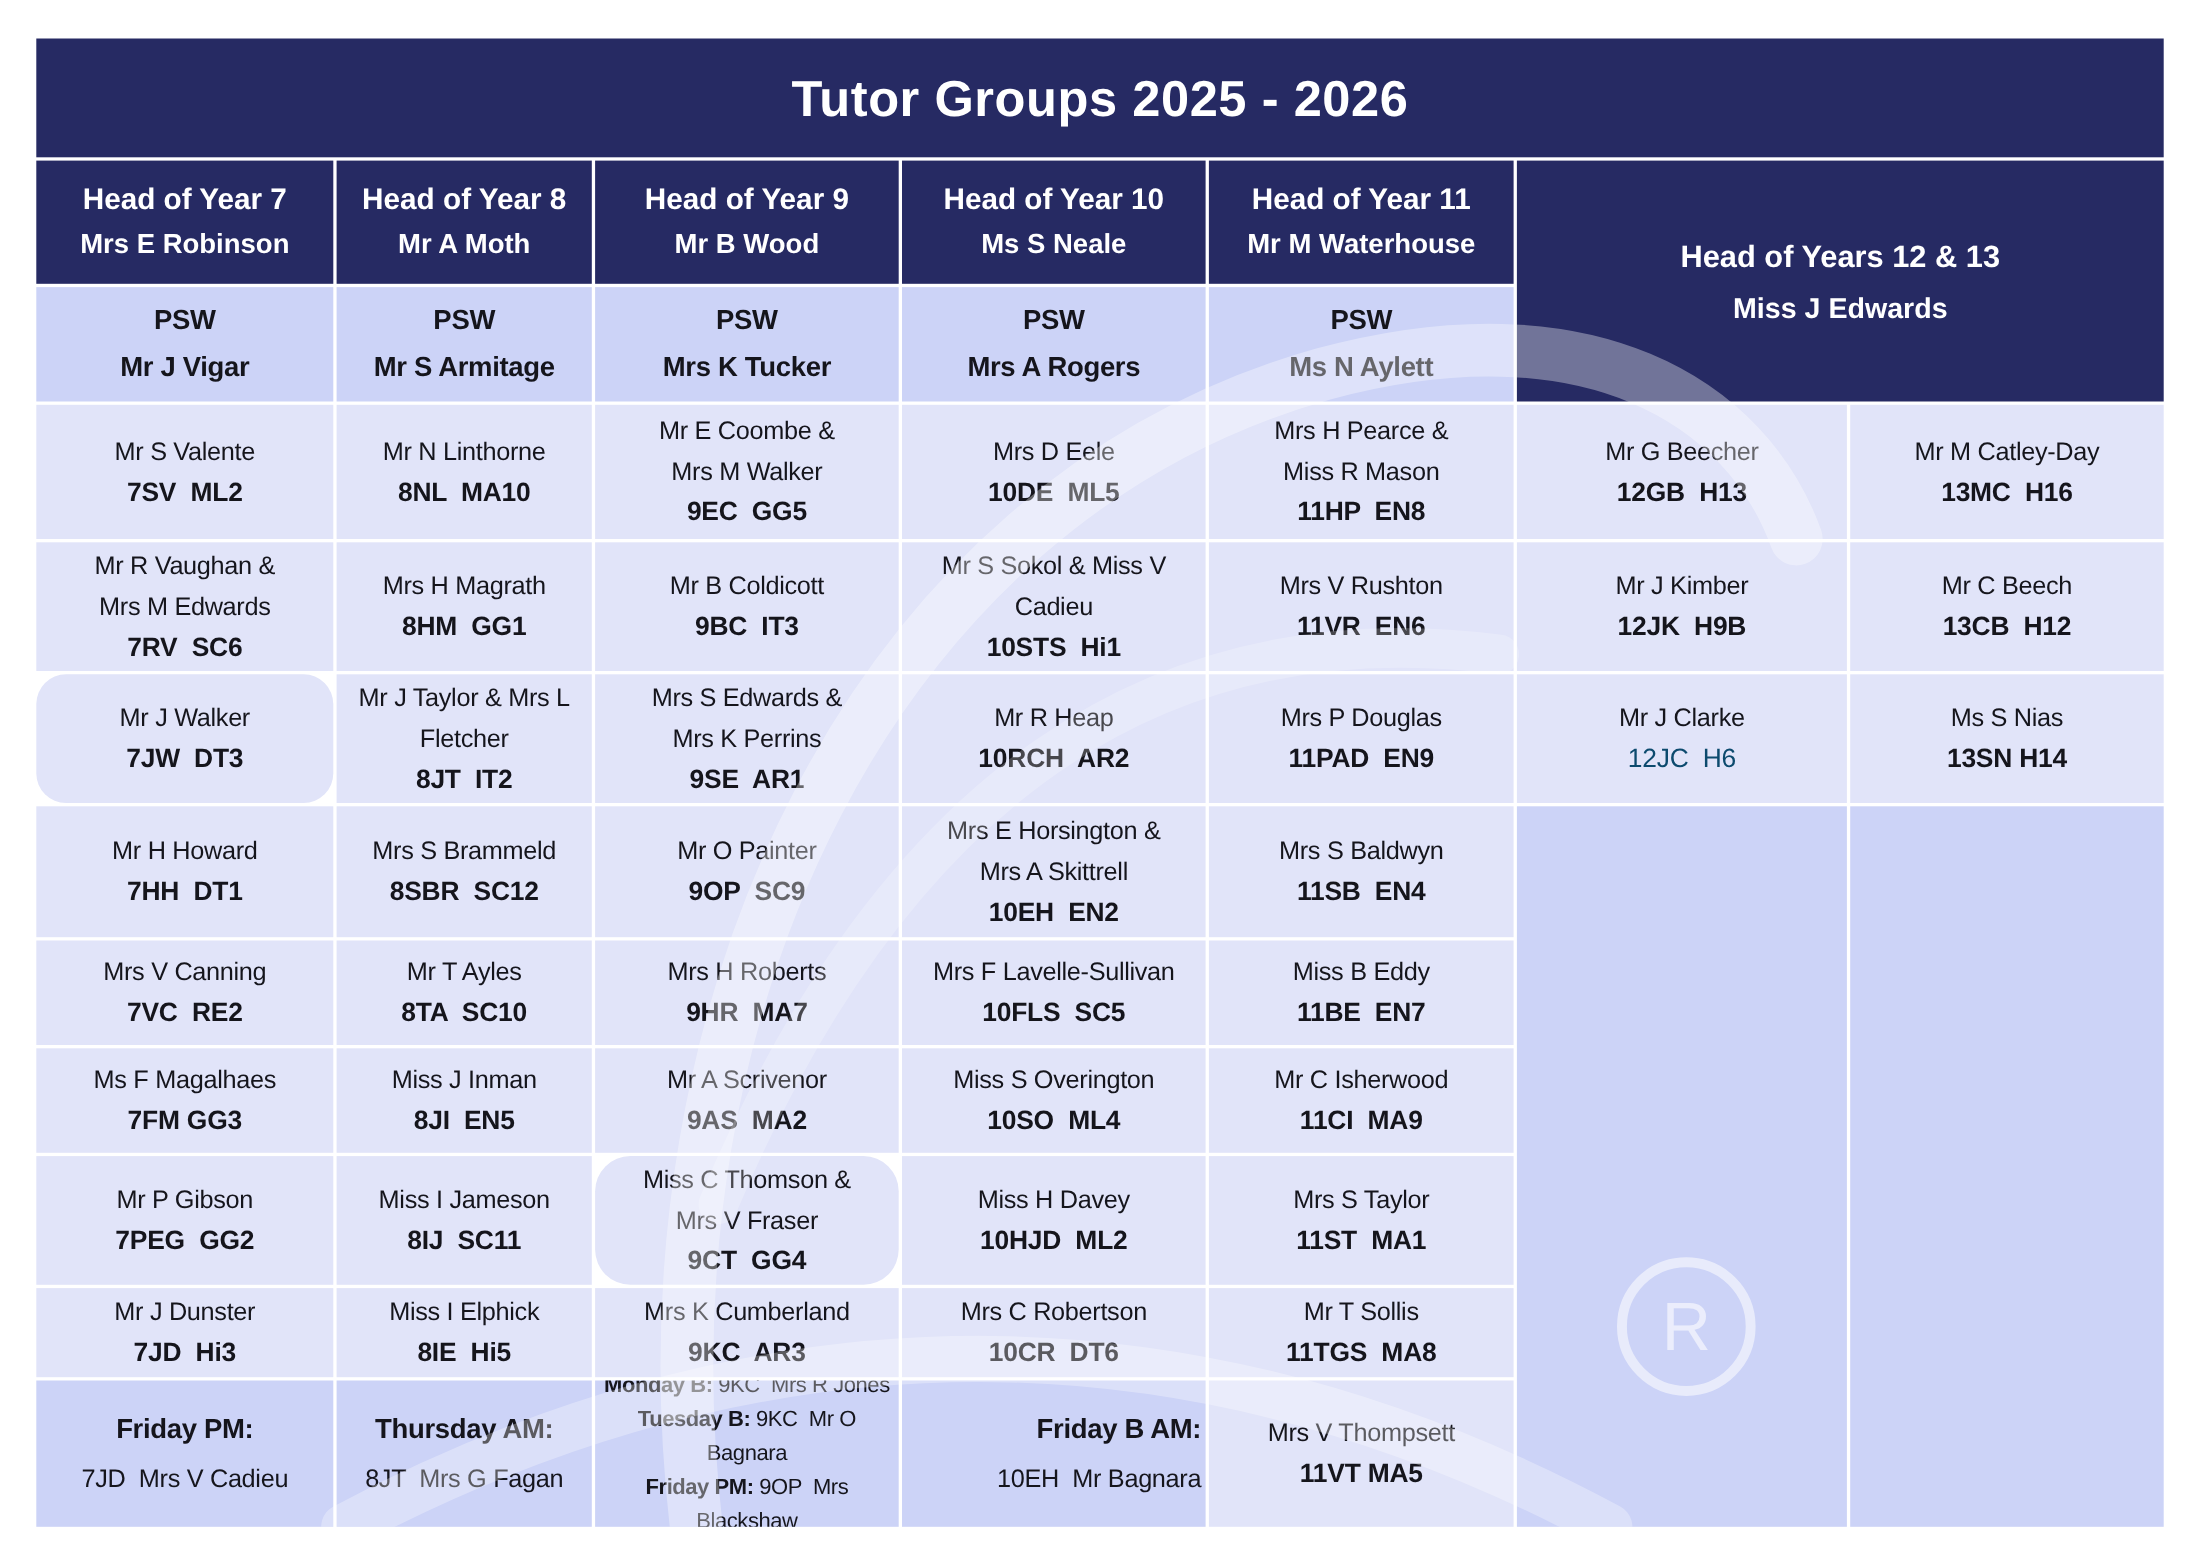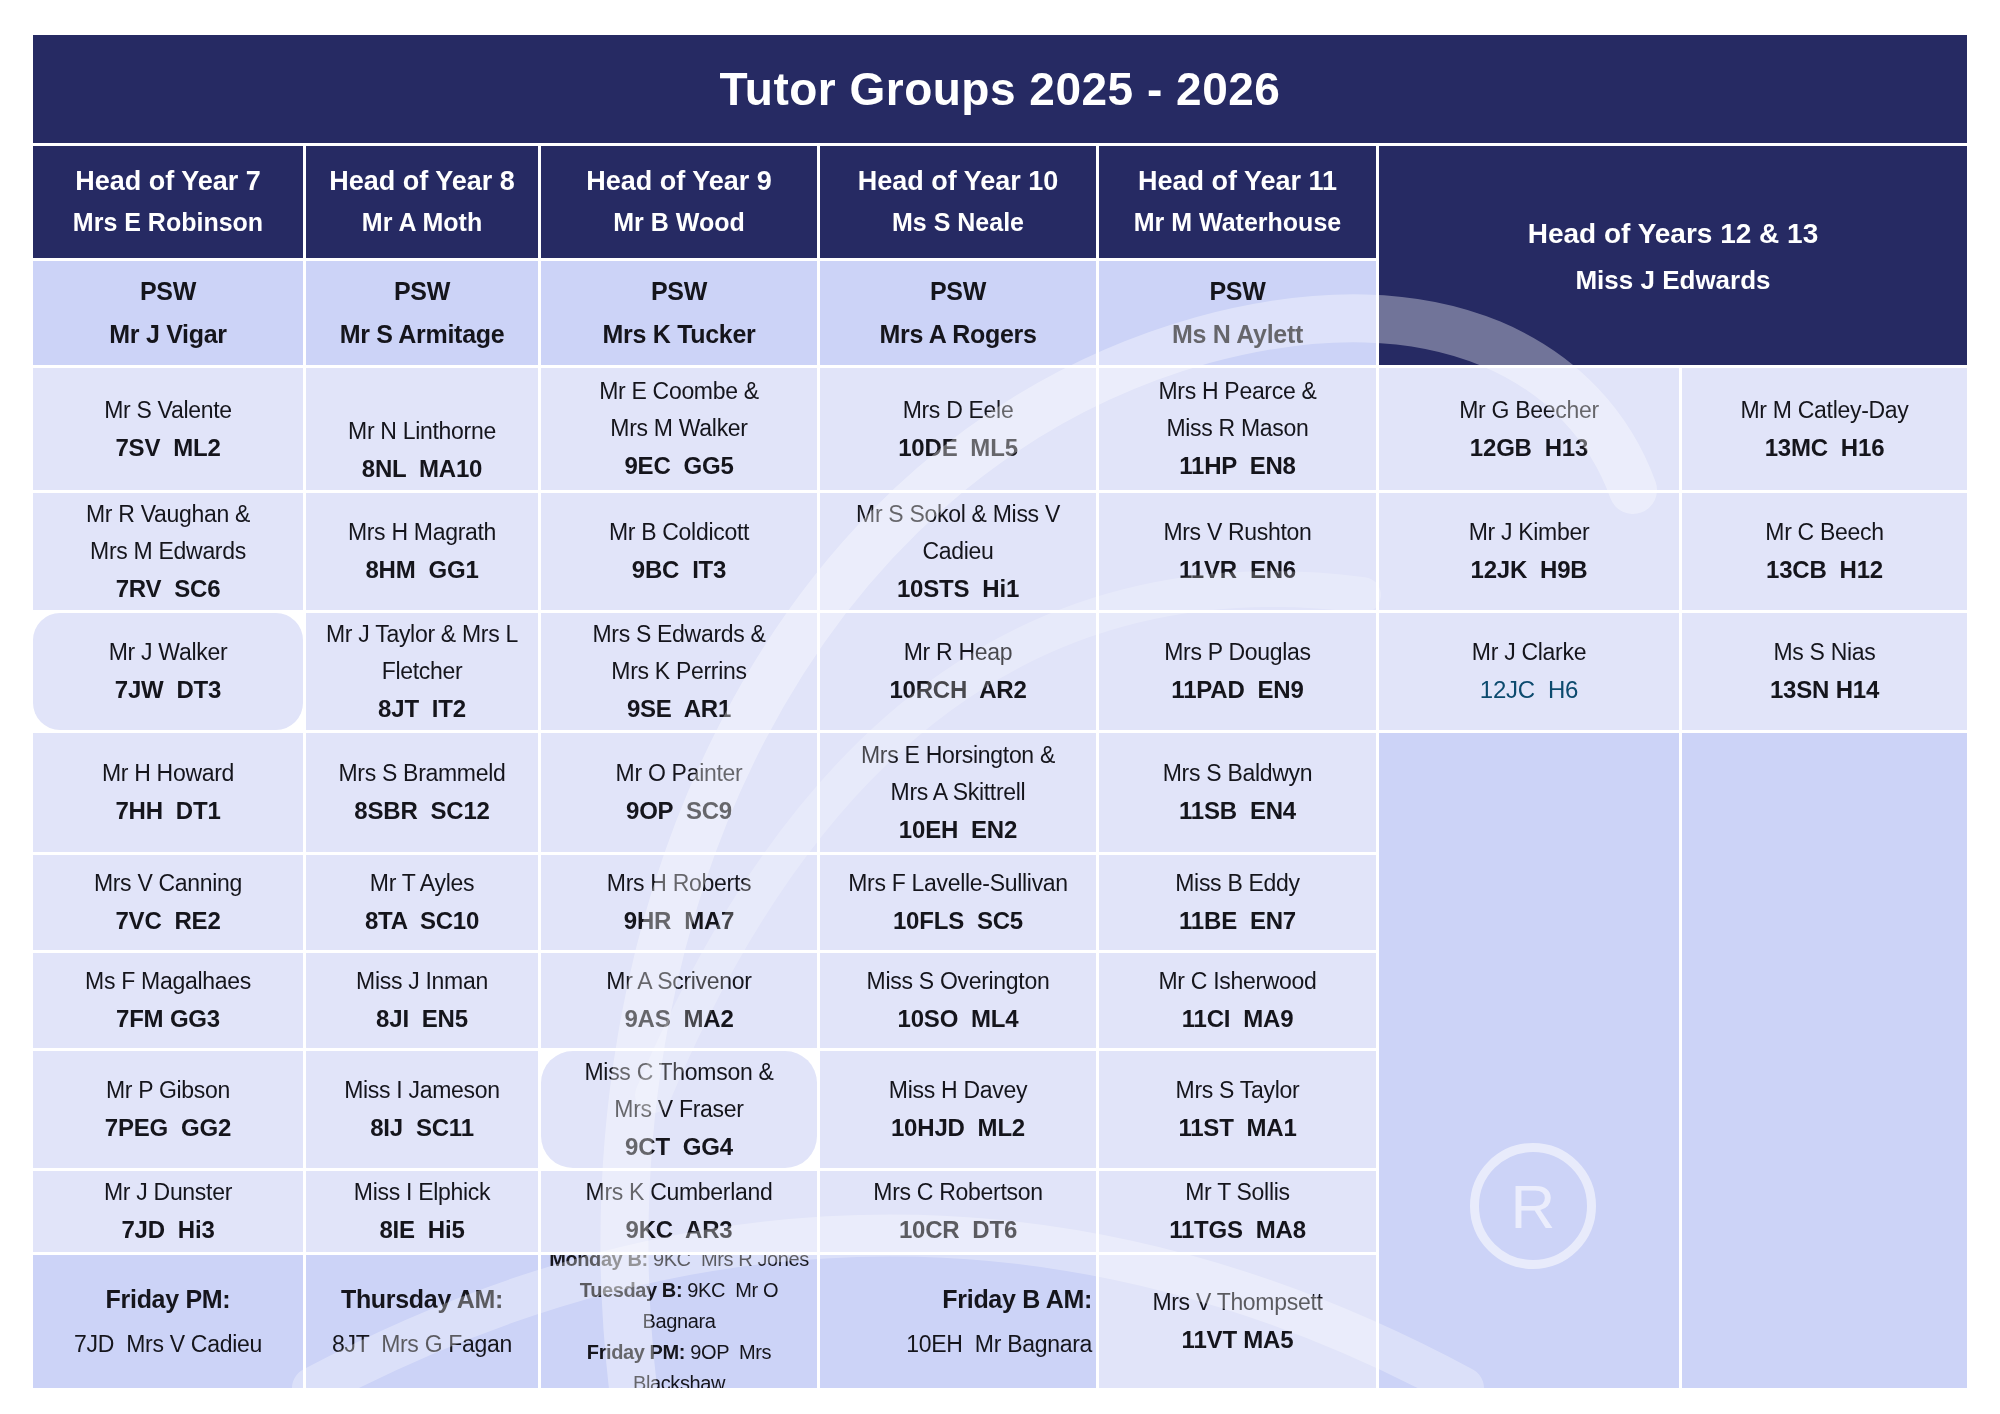--- a/index.html
+++ b/index.html
@@ -117,21 +117,21 @@
         <div class="head-name">Mr M Waterhouse</div>
       </div>
       <div class="cell psw" style="grid-area: 3 / 5;">
         <div class="line">PSW</div>
         <div class="line">Ms N Aylett</div>
       </div>
       <div class="cell body" style="grid-area: 4 / 1;">
         <div class="line">Mr S Valente</div>
         <div class="code">7SV  ML2</div>
       </div>
-      <div class="cell body" style="grid-area: 4 / 2; justify-content: flex-end;">
+      <div class="cell body" style="grid-area: 4 / 2;">
         <div class="line">Mr N Linthorne</div>
         <div class="code">8NL  MA10</div>
       </div>
       <div class="cell body" style="grid-area: 4 / 3;">
         <div class="line">Mr E Coombe &amp;</div>
         <div class="line">Mrs M Walker</div>
         <div class="code">9EC  GG5</div>
       </div>
       <div class="cell body" style="grid-area: 4 / 4;">
         <div class="line">Mrs D Eele</div>

